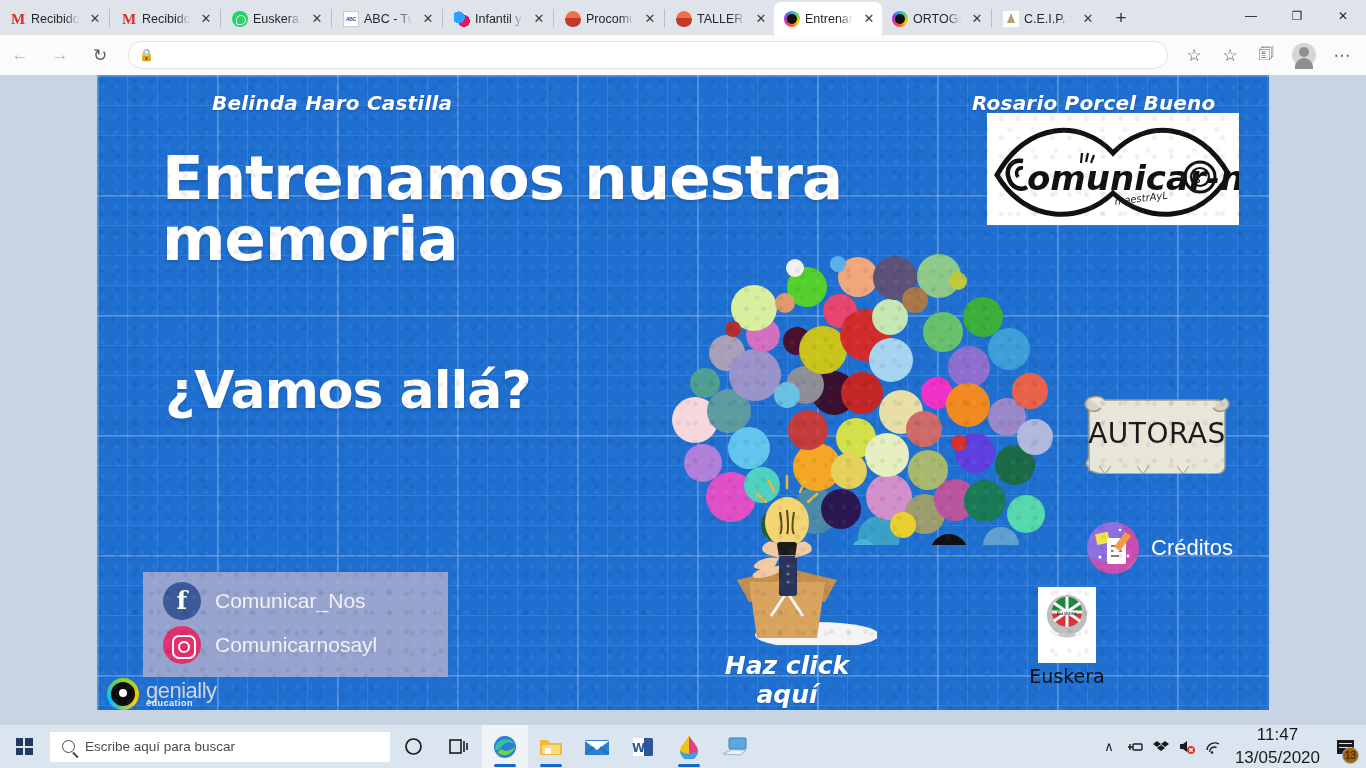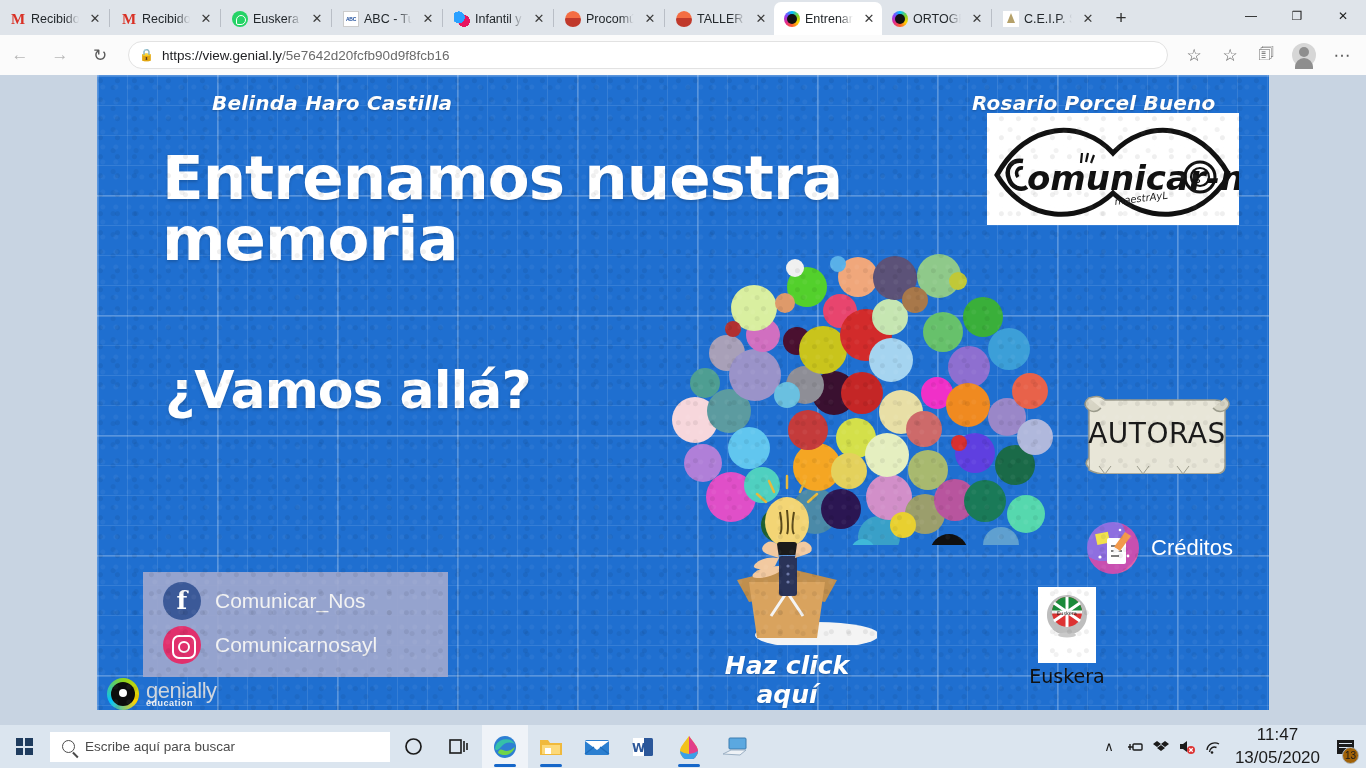--- a/index.html
+++ b/index.html
@@ -275,21 +275,20 @@
       <div>✕</div>
     </div>
   </div>
 
   <div id="navbar">
     <div class="navbtn dim">←</div>
     <div class="navbtn dim">→</div>
     <div class="navbtn">↻</div>
     <div id="urlbar">
       <span class="lock">🔒</span>
-      <span id="urltext"><span class="host">https://view.genial.ly</span><span class="path">/5e7642d20fcfb90d9f8fcb16</span></span>
     </div>
     <div id="navright">
       <div class="navbtn">☆</div>
       <div class="navbtn">☆</div>
       <div class="navbtn">🗊</div>
       <div id="avatar"></div>
       <div class="navbtn">⋯</div>
     </div>
   </div>
 

